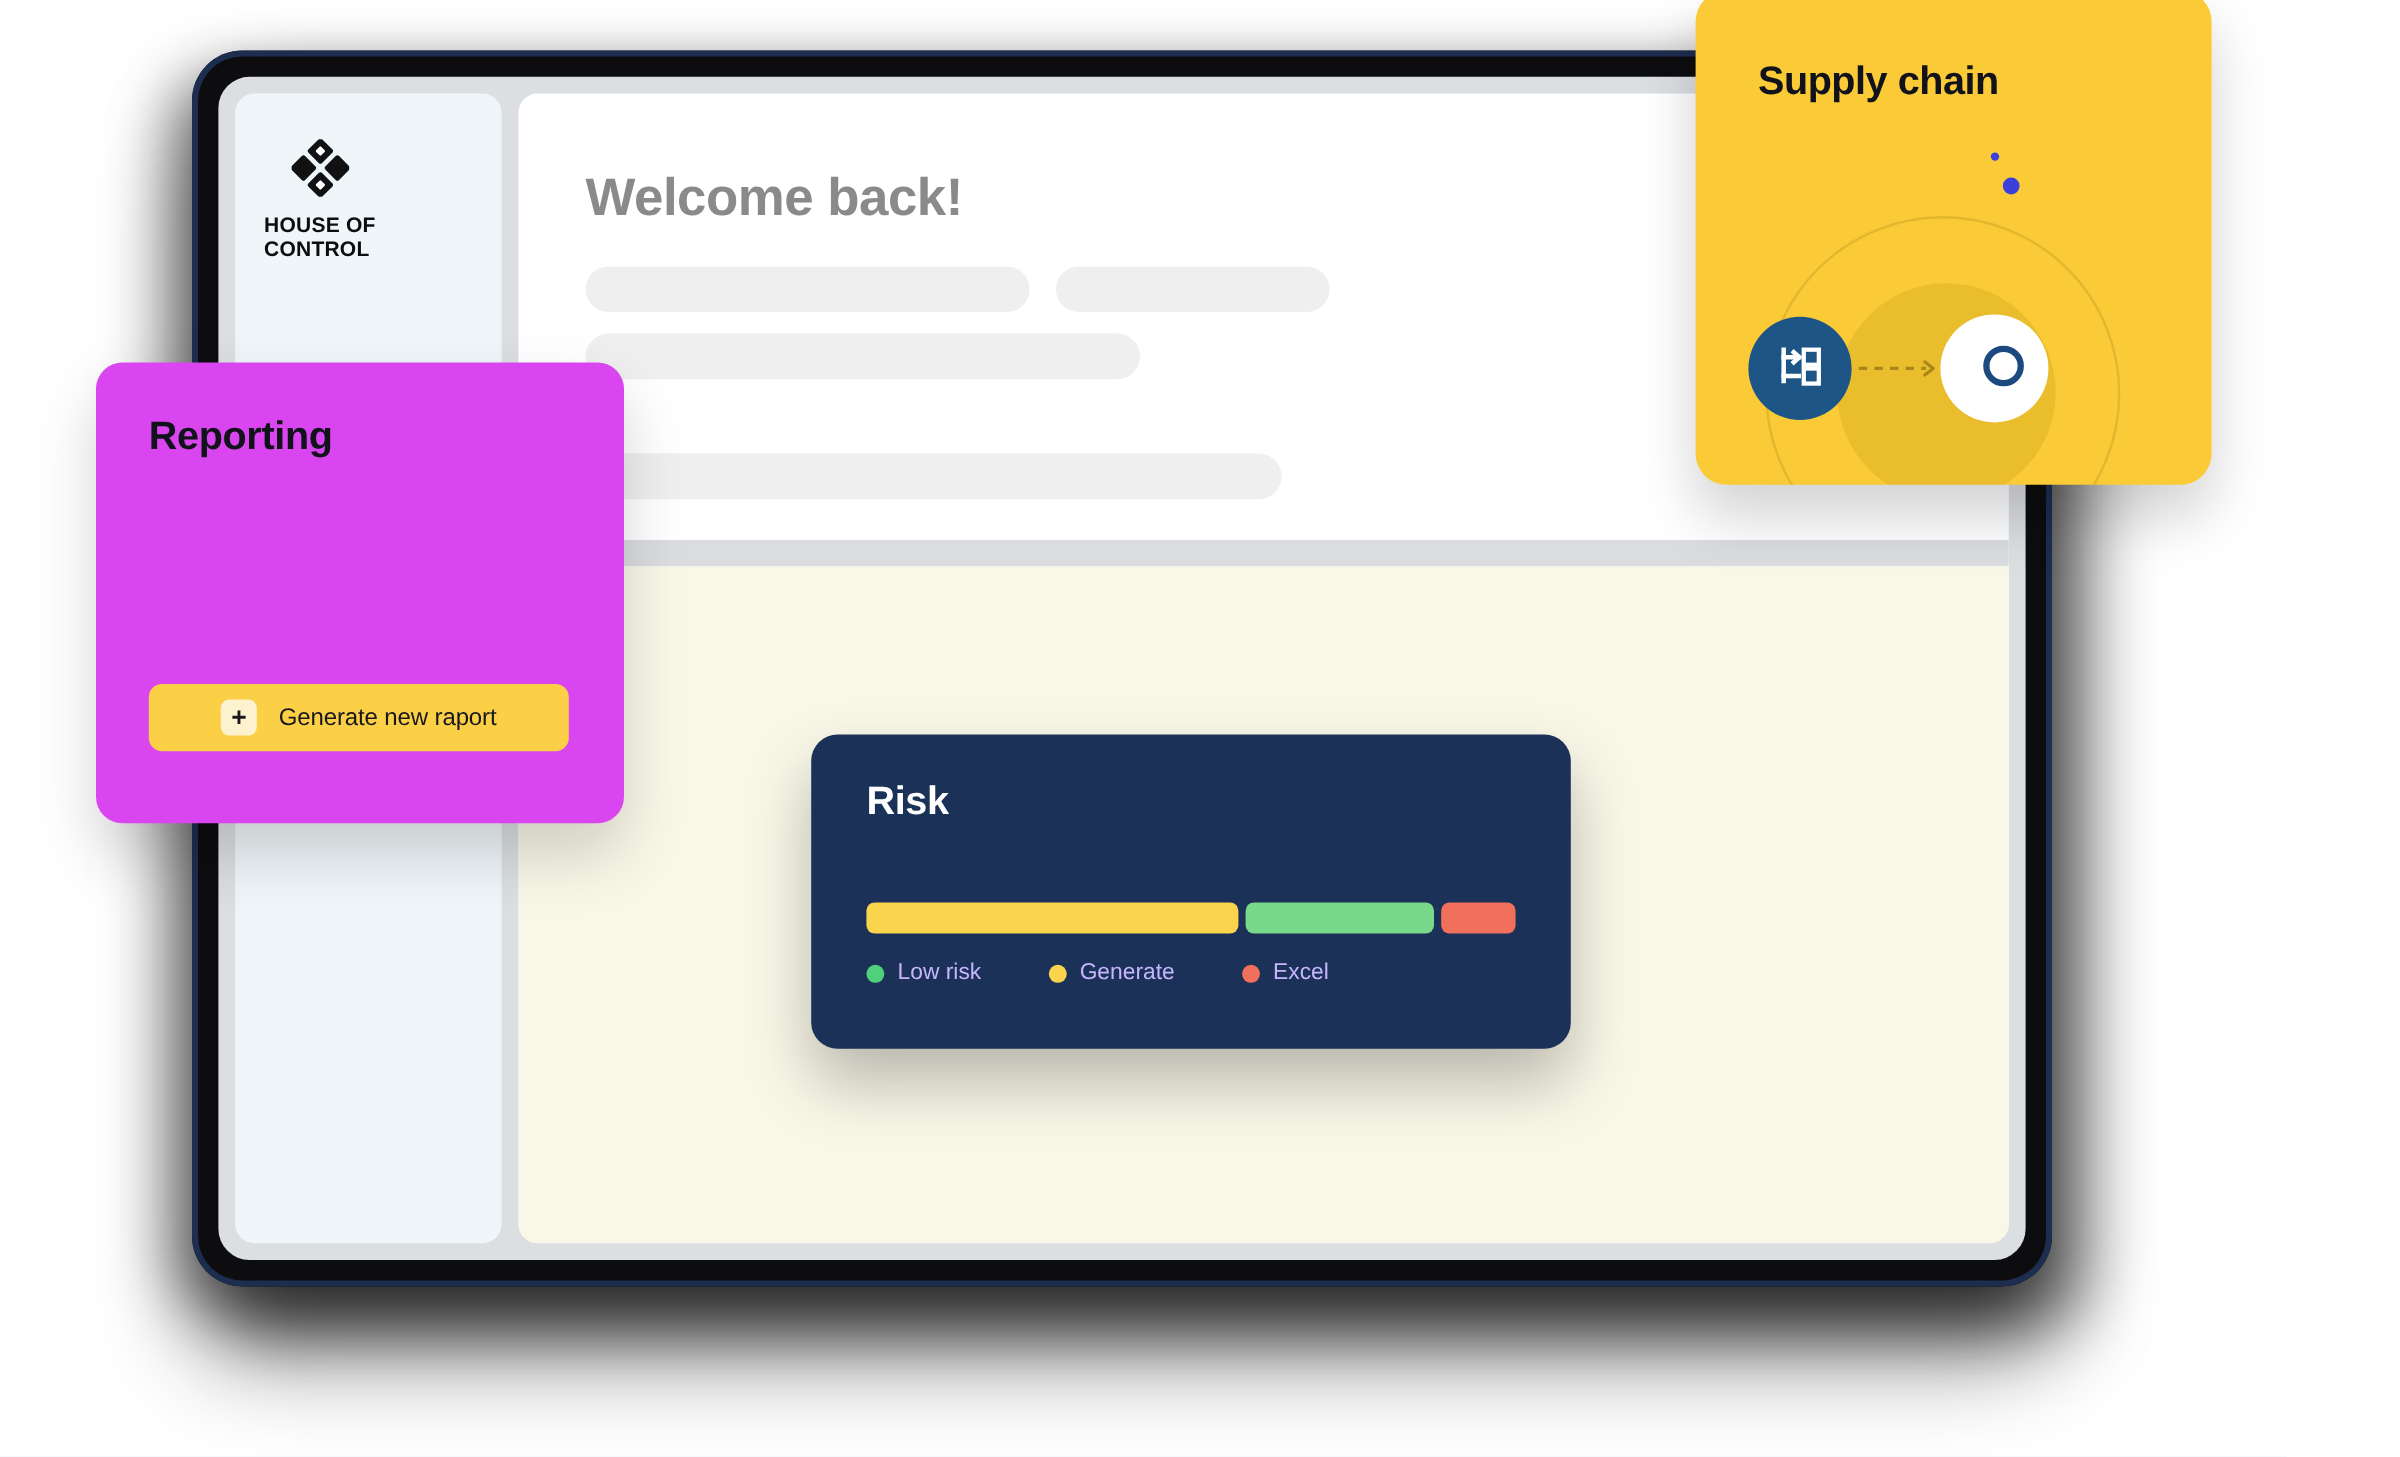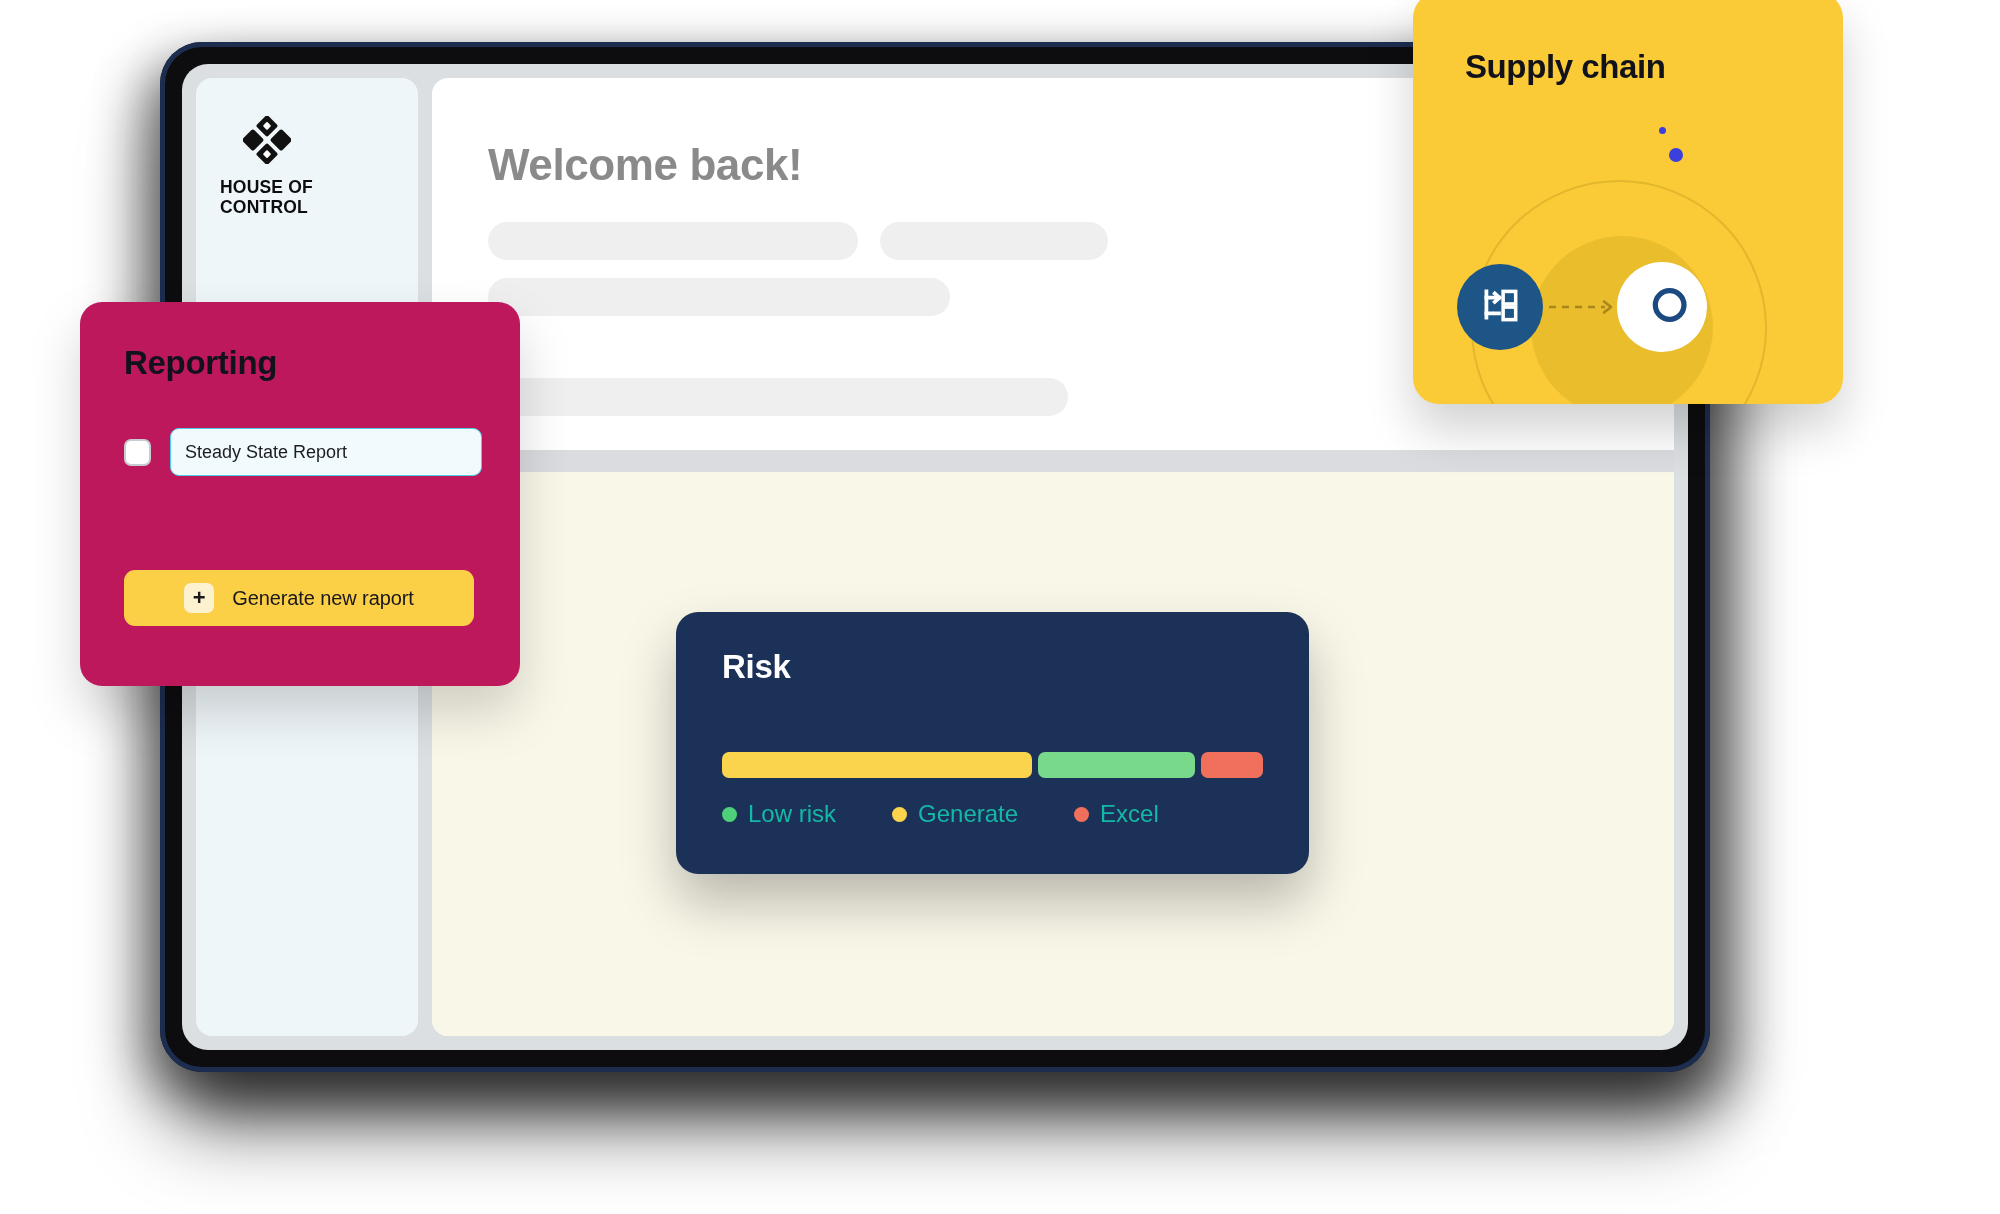--- a/index.html
+++ b/index.html
@@ -212,21 +212,21 @@
     border-radius: 50%;
   }
 
   
   .card-reporting {
     position: absolute;
     left: 80px;
     top: 302px;
     width: 440px;
     height: 384px;
-    background: #be185d;
+    background: #d946ef;
     border-radius: 22px;
     box-shadow: 0 26px 52px rgba(0,0,0,0.17);
   }
   .reporting-title {
     position: absolute;
     left: 44px;
     top: 42px;
     font-size: 33px;
     font-weight: 700;
     color: #12121a;
@@ -344,22 +344,22 @@
     align-items: center;
     gap: 11px;
   }
   .legend-dot {
     width: 15px;
     height: 15px;
     border-radius: 50%;
     flex: none;
   }
   .legend-label {
-    font-size: 24px;
-    color: #14b8a6;
+    font-size: 19px;
+    color: #c4b5fd;
   }
 </style>
 </head>
 <body>
 
 <div id="stage">
 
   <div class="tablet">
     <div class="tablet-screen">
 
@@ -435,24 +435,20 @@
           <path d="M25 4 A18 18 0 1 0 25 40 A16 16 0 0 1 25 4 Z" fill="#1c4a80"></path>
           <circle cx="36" cy="22" r="15" fill="none" stroke="#1c4a80" stroke-width="5.5"></circle>
         </svg>
       </span>
     </div>
   </div>
 
   <div class="card-reporting">
     <div class="reporting-title">Reporting</div>
 
-    <div class="report-row row-1">
-      <div class="rep-checkbox"></div>
-      <div class="rep-field active">Steady State Report</div>
-    </div>
 
 
     <button class="btn-generate">
       <span class="btn-plus">+</span>
       <span class="btn-generate-label">Generate new raport</span>
     </button>
   </div>
 
   <div class="card-risk">
     <div class="risk-title">Risk</div>

